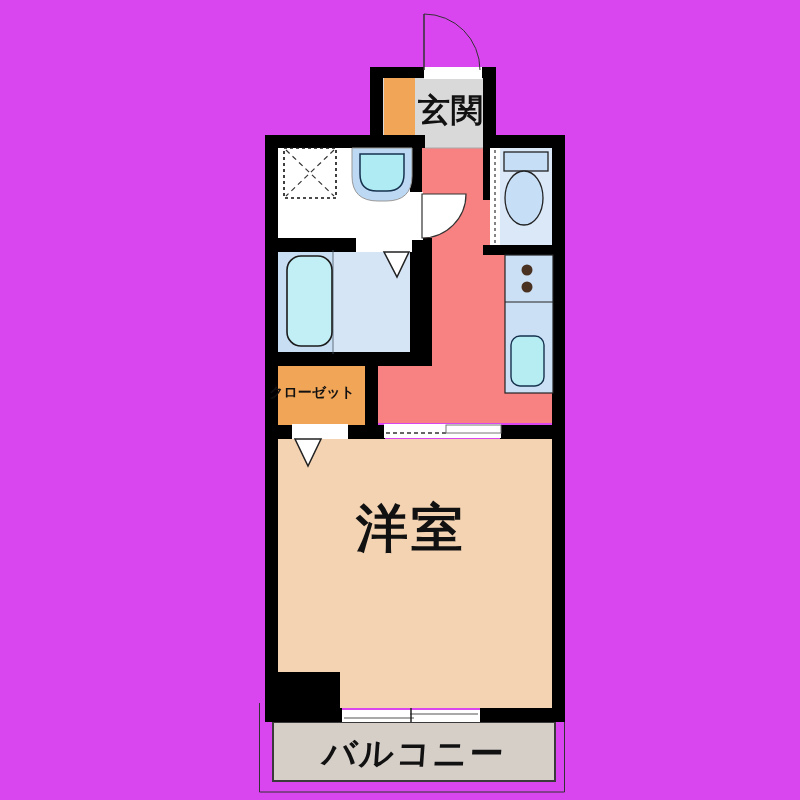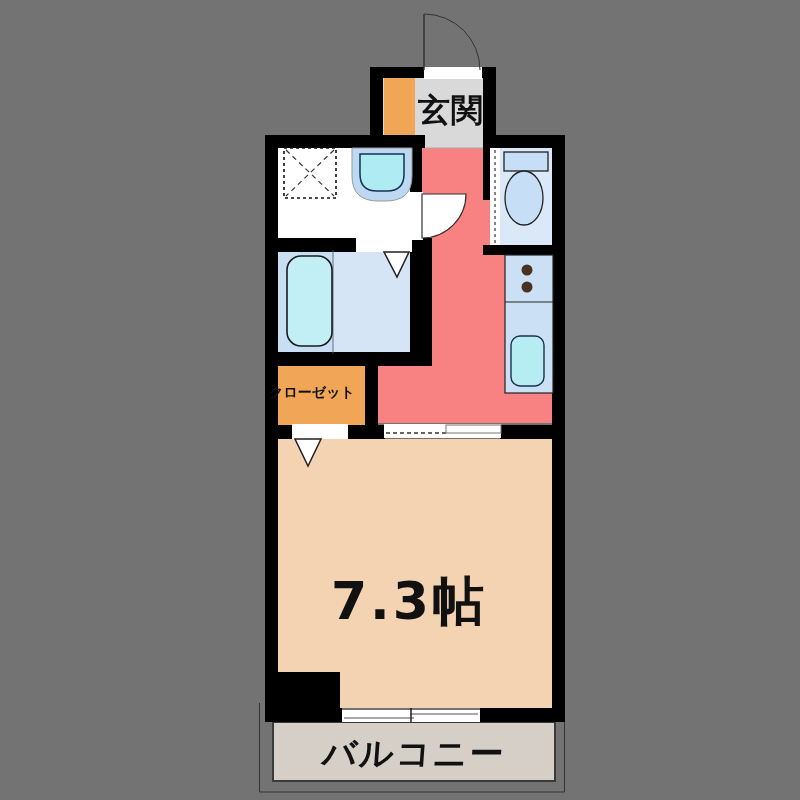--- a/index.html
+++ b/index.html
@@ -1,16 +1,16 @@
 <!DOCTYPE html>
 <html><head>
 <meta charset="utf-8">
 <style>
   html,body{margin:0;padding:0;background:#fff;}
-  #canvas{position:relative;width:800px;height:800px;background:#737373;overflow:hidden;
+  #canvas{position:relative;width:800px;height:800px;background:#d946ef;overflow:hidden;
           font-family:"DejaVu Sans","Liberation Sans",sans-serif;}
   .wall{position:absolute;background:#000;}
   .floor{position:absolute;}
   .fl-hall{background:#F88181;}
   .fl-genkan{background:#D9D9D9;}
   .fl-cabinet{background:#F0A557;}
   .fl-wash{background:#FFFFFF;}
   .fl-bath{background:#D5E5F5;}
   .fl-bathL{background:#C8DEF2;}
   .fl-closet{background:#F0A557;}
@@ -106,16 +106,16 @@
     <rect x="342" y="710" width="138" height="12" fill="#fff"></rect>
     <line x1="344" y1="718" x2="414" y2="718" stroke="#555" stroke-width="1.2"></line>
     <line x1="410" y1="714" x2="478" y2="714" stroke="#555" stroke-width="1.2"></line>
     <line x1="411" y1="708" x2="411" y2="722" stroke="#222" stroke-width="1.5"></line>
 
     <path d="M259.5,703 L259.5,792 L564.5,792 L564.5,722" fill="none" stroke="#333" stroke-width="1"></path>
   </svg>
 
   <div class="label lbl-genkan" style="left:451px;top:110px;">玄関</div>
   <div class="label lbl-closet" style="left:312px;top:392px;">クローゼット</div>
-  <div class="label lbl-room" style="left:409px;top:601px;">7.3帖</div>
+  <div class="label lbl-room" style="left:411px;top:528px;">洋室</div>
   <div class="label lbl-balcony" style="left:414px;top:753px;">バルコニー</div>
 
 </div>
 
 </body></html>

